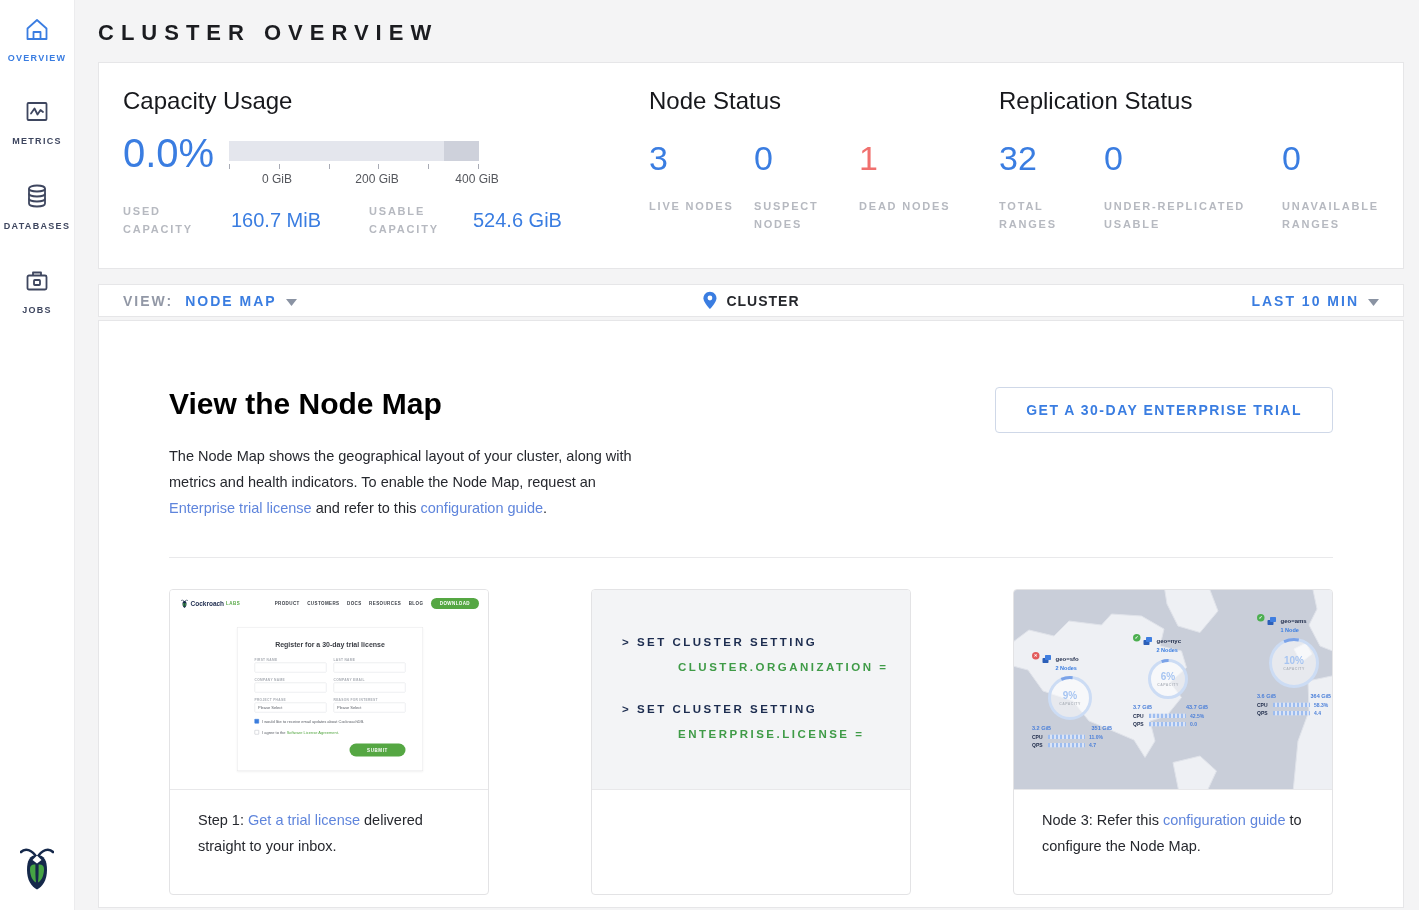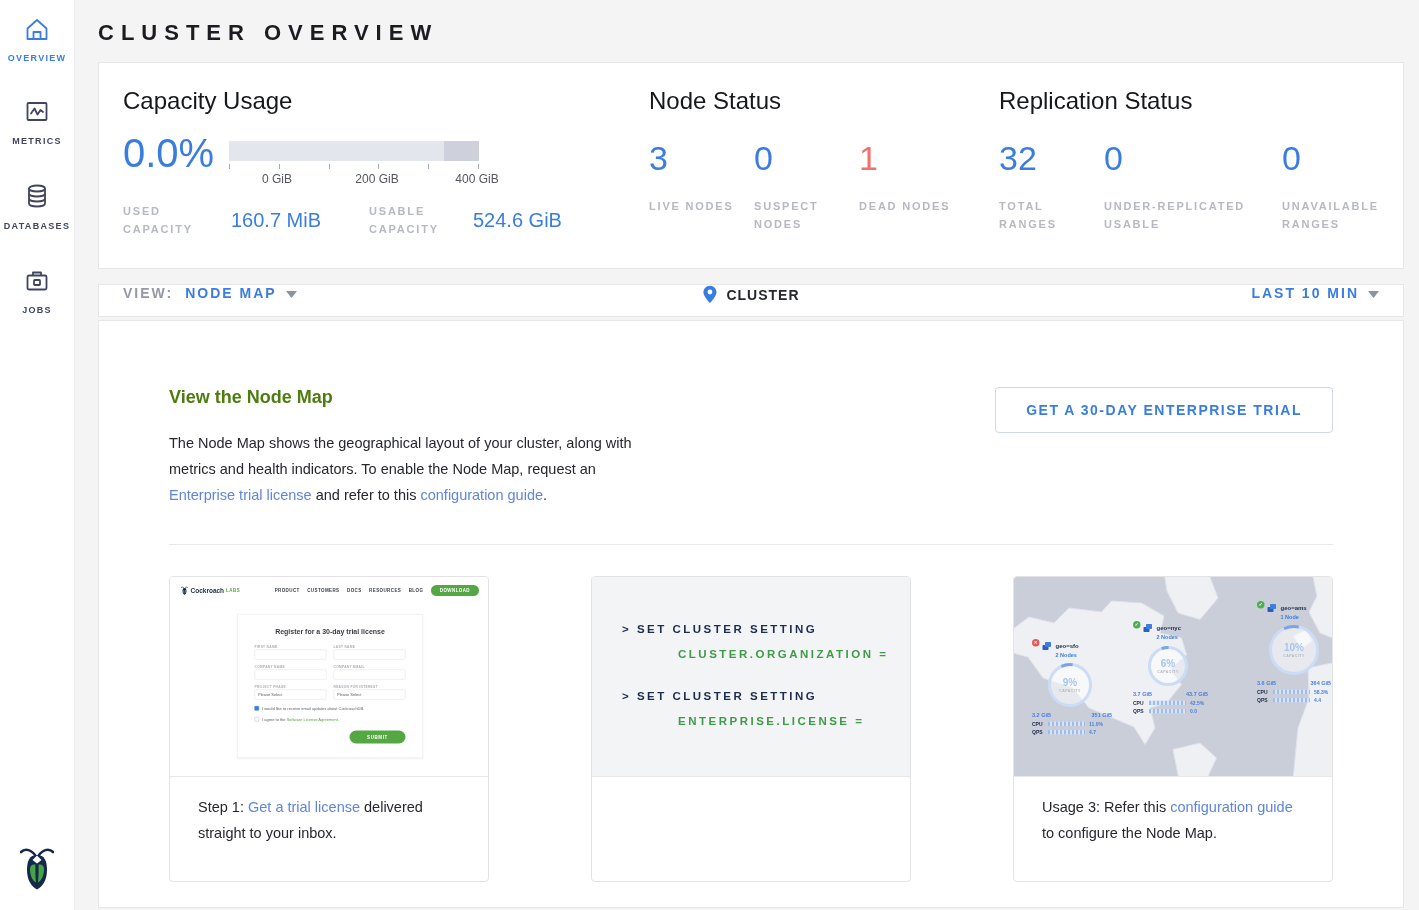--- a/index.html
+++ b/index.html
@@ -52,32 +52,32 @@
   .stat-row { display:flex; }
   .stat { margin-right:0; }
   .sum-nodes .stat { width:105px; }
   .sum-repl .stat.w1 { width:105px; } .sum-repl .stat.w2 { width:178px; } .sum-repl .stat.w3 { width:auto; }
   .stat-num { font-size:34px; color:#3a7de1; line-height:34px; }
   .stat-num.red { color:#f0706e; }
   .stat .mini-label { display:block; margin-top:22px; max-width:95px; }
   .stat.w2 .mini-label { max-width:160px; }
 
   
-  .viewbar { height:33px; display:flex; align-items:flex-start; padding:0 24px; position:relative; margin-bottom:3px; }
+  .viewbar { height:33px; display:flex; align-items:center; padding:0 24px; position:relative; margin-bottom:3px; }
   .vb-left { display:flex; align-items:center; font-size:14px; letter-spacing:2px; }
   .vb-view { color:#9298a6; margin-right:12px; font-weight:bold; }
   .vb-value { color:#3a7de1; font-weight:bold; cursor:pointer; display:flex; align-items:center; }
   .caret { margin-left:9px; display:inline-block; }
   .vb-center { position:absolute; left:50%; transform:translateX(-50%); display:flex; align-items:center; font-size:14px; letter-spacing:1px; color:#26282d; font-weight:bold; }
   .vb-center svg { margin-right:9px; }
   .vb-right { margin-left:auto; color:#3a7de1; font-size:14px; letter-spacing:2px; font-weight:bold; display:flex; align-items:center; cursor:pointer; }
 
   
   .mappanel { height:588px; position:relative; padding:66px 70px 0 70px; }
-  .nm-heading { font-size:18px; font-weight:600; color:#4d7c0f; margin-bottom:22px; }
+  .nm-heading { font-size:30px; font-weight:600; color:#000000; margin-bottom:22px; }
   .nm-desc { width:470px; font-size:14.5px; line-height:26px; color:#26282e; }
   .link { color:#5f85dc; cursor:pointer; text-decoration:none; }
   .trial-btn {
     position:absolute; right:70px; top:66px; background:#fff; border:1px solid #cfd8e8; border-radius:4px;
     color:#3a7de1; font-size:14px; letter-spacing:1.5px; font-weight:bold; padding:14px 30px; cursor:pointer;
     font-family:"Liberation Sans", sans-serif;
   }
   .nm-divider { border-top:1px solid #e9e9eb; margin-top:36px; }
   .cards { display:flex; justify-content:space-between; margin-top:31px; }
   .card { width:320px; height:306px; border:1px solid #e3e3e5; border-radius:4px; background:#fff; overflow:hidden; }
@@ -497,19 +497,19 @@
                 </div>
               <div class="loc-row">
                   <span class="rl">QPS</span>
                   <span class="rbar"></span>
                   <span class="rv">4.4</span>
                 </div>
             </div>
           </div>
         </div>
         <div class="card-caption">
-          <b>Usage 3:</b><span> Refer this </span><a class="link">configuration guide</a><span> to configure the Node Map.</span>
+          <b>Node 3:</b><span> Refer this </span><a class="link">configuration guide</a><span> to configure the Node Map.</span>
         </div>
       </div>
 
     </div>
   </div>
 </div>
 
 </body></html>

